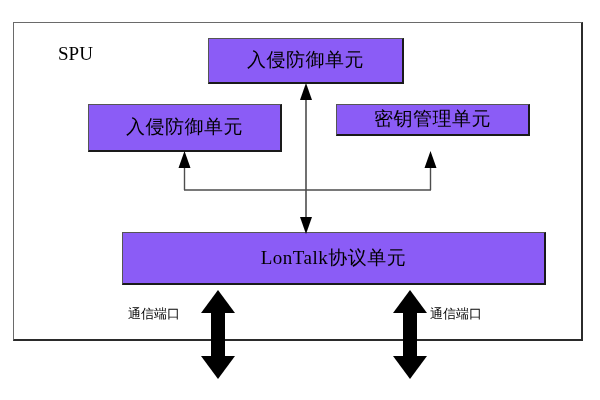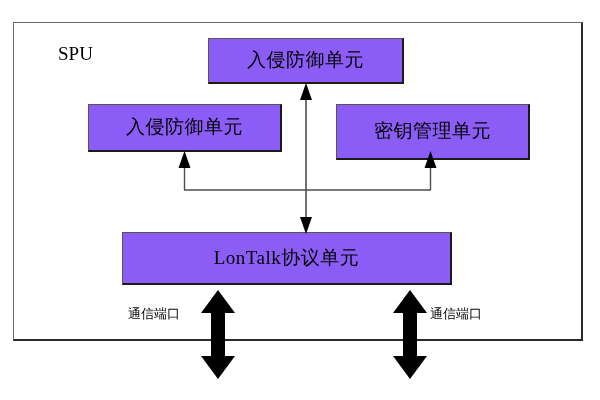--- a/index.html
+++ b/index.html
@@ -70,22 +70,22 @@
     position: absolute;
     left: 58px;
     top: 43px;
     font-family: "Liberation Serif", "DejaVu Serif", serif;
     font-size: 19px;
     z-index: 4;
   }
 
   #node-ips   { left: 208px; top: 38px;  width: 196px; height: 46px; }
   #node-secupd{ left: 88px;  top: 104px; width: 194px; height: 48px; }
-  #node-keymgmt{left: 336px; top: 104px; width: 194px; height: 56px; }
-  #node-lontalk{left: 122px; top: 232px; width: 330px; height: 53px; }
+  #node-keymgmt{left: 336px; top: 104px; width: 194px; height: 32px; }
+  #node-lontalk{left: 122px; top: 232px; width: 424px; height: 53px; }
 
   .port-label {
     position: absolute;
     font-family: "Liberation Serif", "DejaVu Serif", serif;
     font-size: 13px;
     white-space: nowrap;
     z-index: 4;
   }
   #port-label-left  { left: 128px; top: 305px; }
   #port-label-right { left: 430px; top: 305px; }

